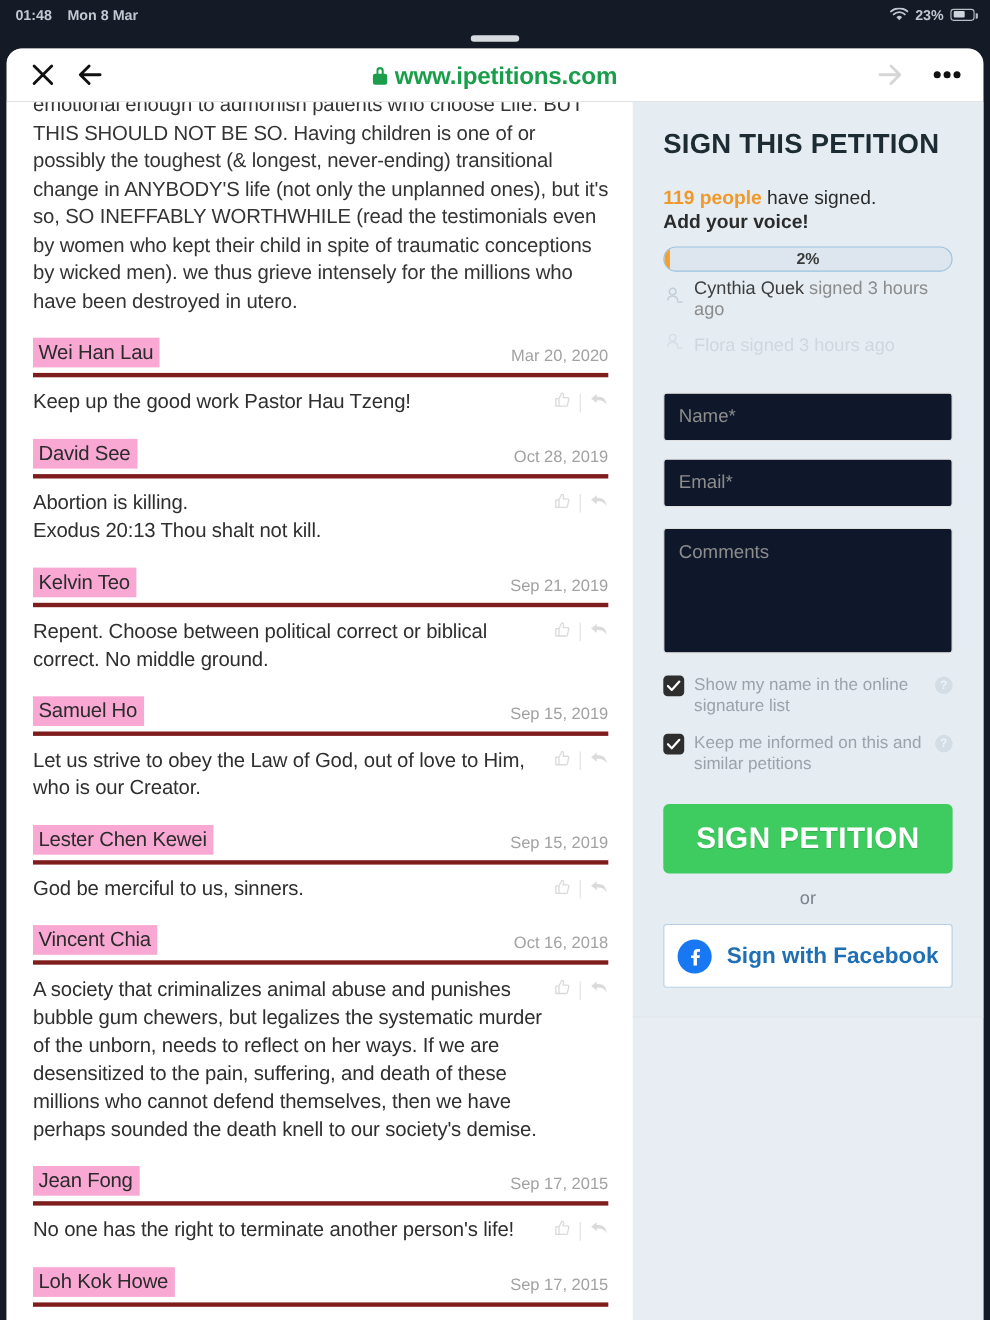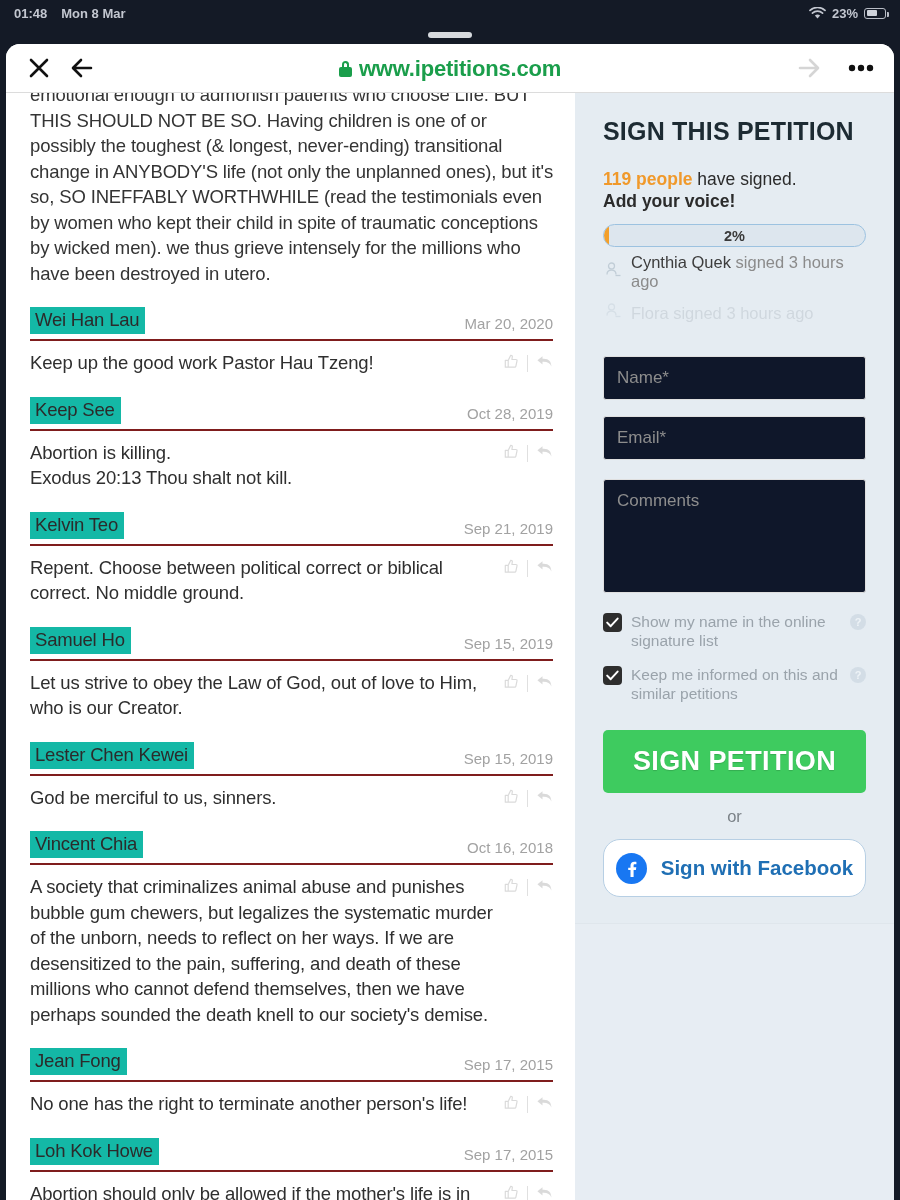--- a/index.html
+++ b/index.html
@@ -76,26 +76,26 @@
   }
   .intro {
     font-size: 18.5px; line-height: 25.5px; color: #343434;
     margin-top: -11px; letter-spacing: -.15px;
   }
 
   
   .comment { margin-top: 21px; }
   .c-head { display: flex; align-items: flex-end; justify-content: space-between; }
   .c-name {
-    display: inline-block; background: #14b8a6; color: #2b2b2b;
+    display: inline-block; background: #f9a8d4; color: #2b2b2b;
     font-size: 18.5px; padding: 2px 6px 3px 5px; letter-spacing: -.2px;
   }
   .c-date { color: #a2a2a2; font-size: 15px; padding-bottom: 2px; }
   .c-body {
-    border-top: 2px solid #7f1d1d; margin-top: 5px; padding-top: 9px;
+    border-top: 4px solid #7f1d1d; margin-top: 5px; padding-top: 9px;
     display: flex; align-items: flex-start; justify-content: space-between; gap: 10px;
   }
   .c-text { font-size: 18.5px; line-height: 25.5px; color: #2f2f2f; letter-spacing: -.15px; flex: 1; }
   .c-actions { display: flex; align-items: center; gap: 8px; flex-shrink: 0; padding-top: 4px; }
   .c-actions .sep { width: 1px; height: 17px; background: #e0e0e0; }
   .ic-thumb, .ic-reply { opacity: .55; cursor: pointer; }
 
   
   .sidebar { flex: 1; background: #e7edf3; }
   .panel { background: #e5ecf2; padding: 24px 28px 26px 28px; border-bottom: 1px solid #dfe6ec; }
@@ -149,21 +149,21 @@
 
   .sign-btn {
     margin-top: 27px; width: 100%; height: 63px; background: #3ecb5f; border: none;
     border-radius: 5px; color: #fff; font-size: 27px; font-weight: bold;
     letter-spacing: .4px; font-family: "Liberation Sans", sans-serif; cursor: pointer;
     text-shadow: 0 1px 1px rgba(0,0,0,.15);
   }
   .or-text { text-align: center; color: #7b8288; font-size: 16.5px; margin-top: 14px; }
   .fb-btn {
     margin-top: 13px; width: 100%; height: 58px; background: #fff; border: 1px solid #b7cfe4;
-    border-radius: 17px; display: flex; align-items: center; justify-content: center; gap: 14px;
+    border-radius: 3px; display: flex; align-items: center; justify-content: center; gap: 14px;
     cursor: pointer;
   }
   .fb-btn .lbl { color: #1f6fb4; font-size: 20.5px; font-weight: bold; }
   .fb-circle {
     width: 31px; height: 31px; border-radius: 50%; background: #1877f2;
     display: flex; align-items: center; justify-content: center;
   }
 </style>
 </head>
 <body>
@@ -250,21 +250,21 @@
                     </svg></span>
                   <span class="sep"></span>
                   <span class="ic-reply"><svg width="17" height="15" viewBox="0 0 17 15">
                       <path d="M6.5 2.2 L1.4 6.3 L6.5 10.4 V7.8 c4.6-.3 7.4 1.2 8.9 4.6 C15.1 7 12.6 4.2 6.5 4.7 Z" fill="#bdbdbd"></path>
                     </svg></span>
                 </div>
               </div>
             </div>
             <div class="comment">
               <div class="c-head">
-                <span class="c-name">Keep See</span>
+                <span class="c-name">David See</span>
                 <span class="c-date">Oct 28, 2019</span>
               </div>
               <div class="c-body">
                 <div class="c-text">Abortion is killing.<br>Exodus 20:13 Thou shalt not kill.</div>
                 <div class="c-actions">
                   <span class="ic-thumb"><svg width="15" height="15" viewBox="0 0 15 15">
                       <path d="M4.2 6.4 L6.6 1.4 c1.3-.2 1.9.5 1.7 1.6 L7.9 5.5 h4 c.8 0 1.3.6 1.1 1.4 l-1.1 5.3 c-.1.6-.6 1-1.2 1 H4.2 Z M1.3 6.4 h2.9 v6.8 H1.3 Z" fill="none" stroke="#bdbdbd" stroke-width="1.2" stroke-linejoin="round"></path>
                     </svg></span>
                   <span class="sep"></span>
                   <span class="ic-reply"><svg width="17" height="15" viewBox="0 0 17 15">

